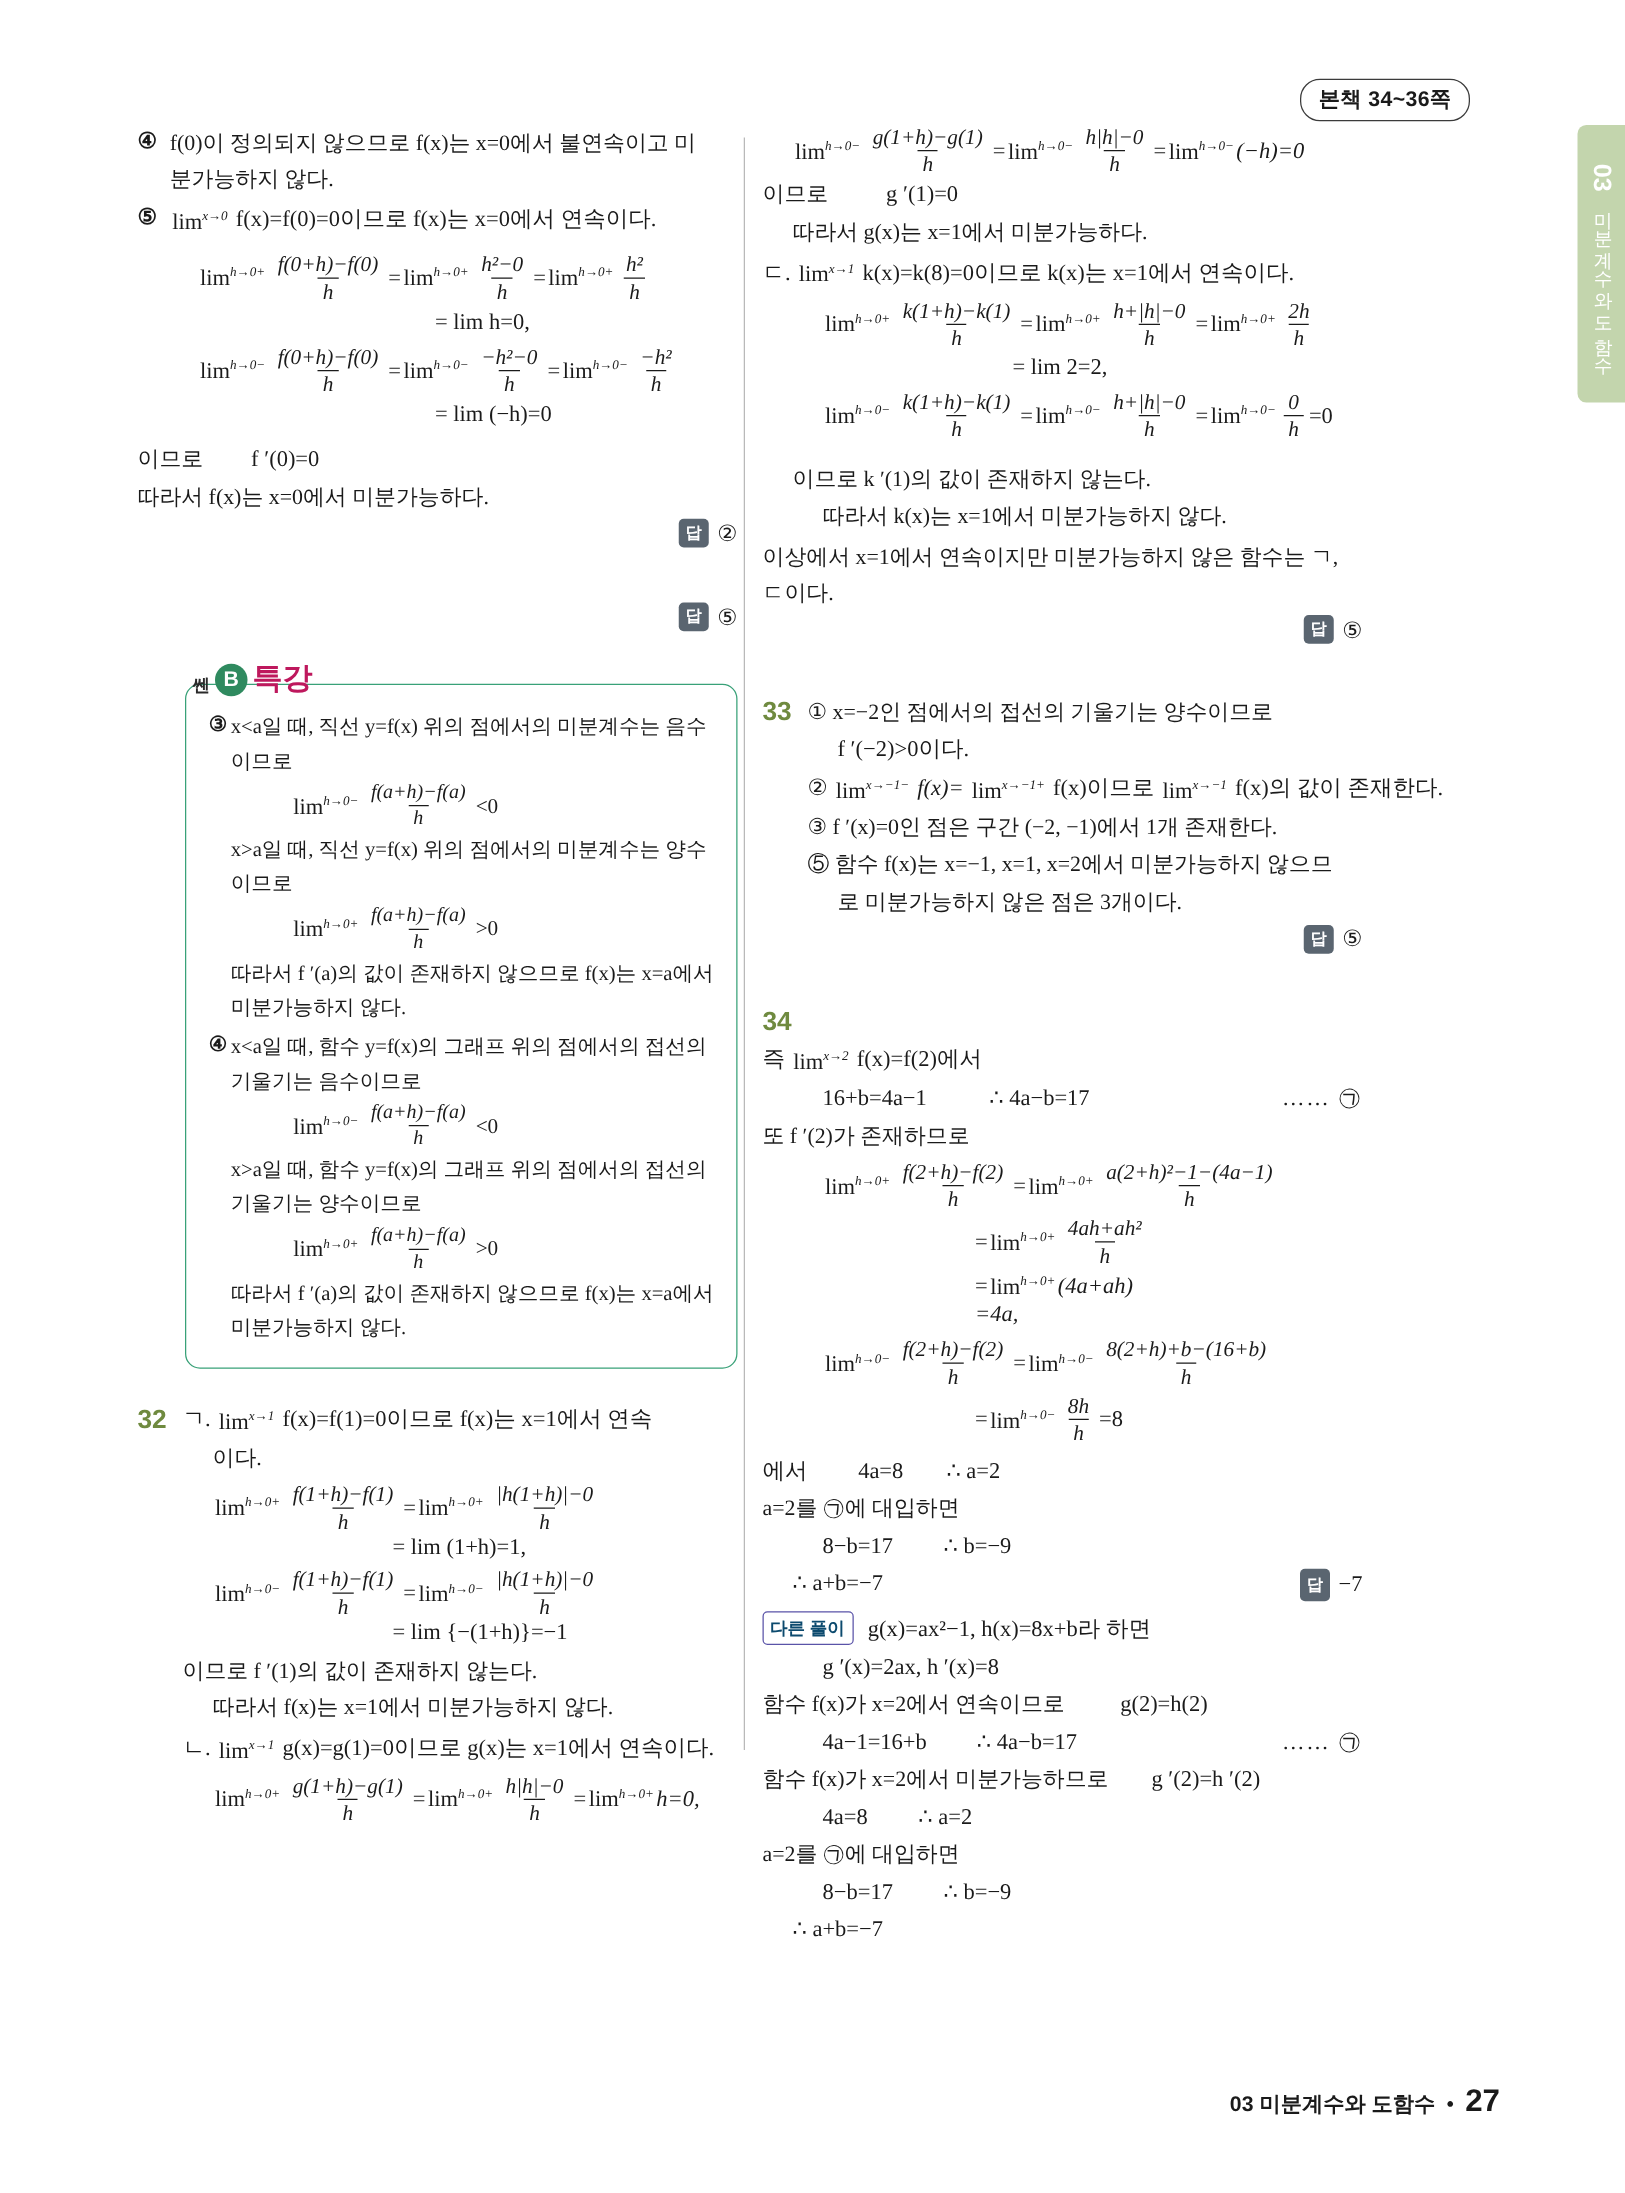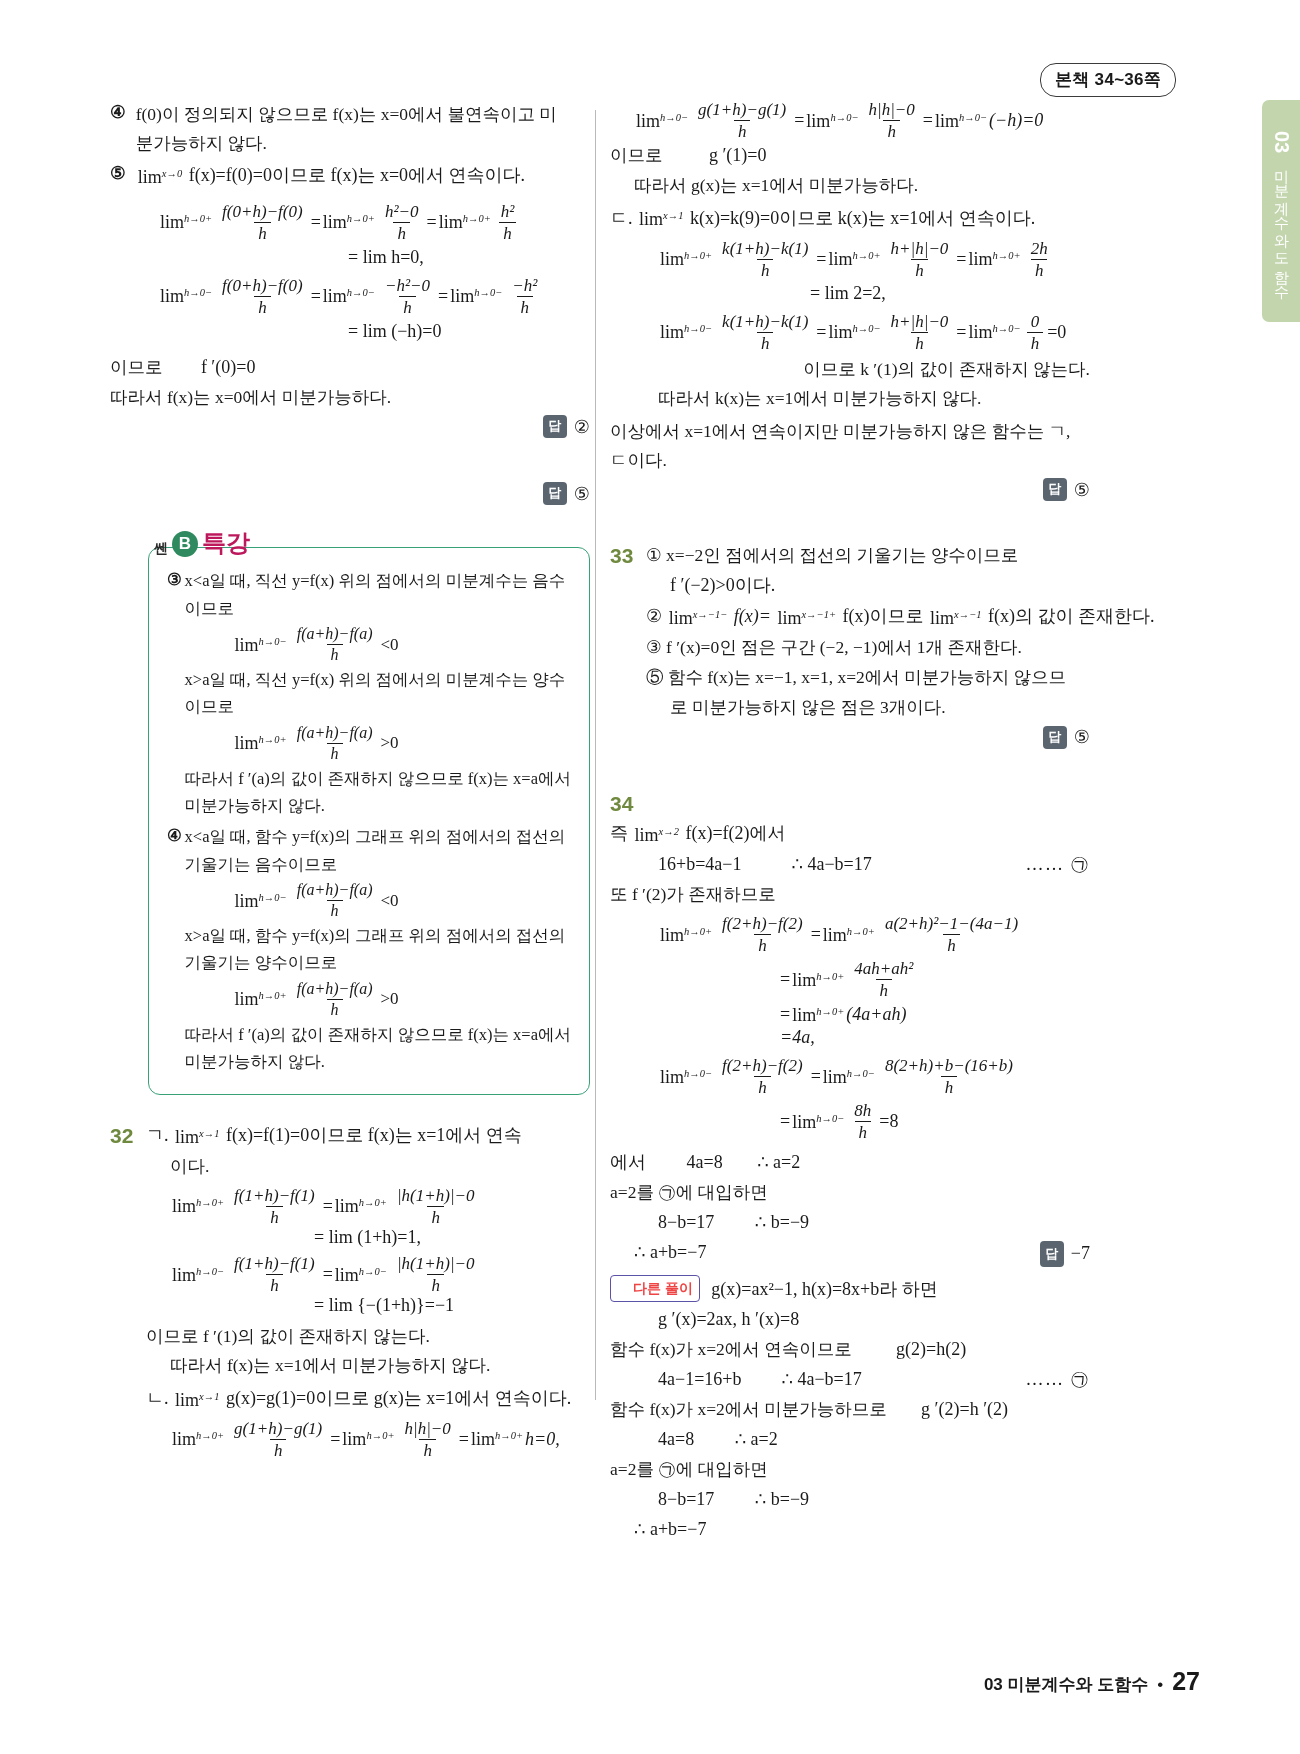--- a/index.html
+++ b/index.html
@@ -109,22 +109,22 @@
   .tk-box {
     border:1.6px solid #39a178; border-radius:12px;
     padding:20px 18px 18px 18px; background:#fff;
   }
   .tk-box .ln { font-size:16.5px; line-height:1.6; }
   .tk-box .mth { font-size:17px; }
   .tk-box .frac-n, .tk-box .frac-d { font-size:16px; }
 
   
   .alt-chip {
-    display:inline-block; border:1.4px solid #5a53a8; color:#ef4444;
-    border-radius:4px; padding:1px 6px 2px 22px; font-size:14px; font-weight:bold;
+    display:inline-block; border:1.4px solid #5a53a8; color:#0c4a6e;
+    border-radius:4px; padding:1px 6px 2px 5px; font-size:14px; font-weight:bold;
     font-family:"Liberation Sans","DejaVu Sans",sans-serif; margin-right:7px;
     vertical-align:2px;
   }
 
   
   .footer {
     position:absolute; bottom:58px; right:100px;
     display:flex; align-items:baseline; gap:9px;
     font-family:"Liberation Sans","DejaVu Sans",sans-serif;
   }
@@ -475,21 +475,21 @@
       <span style="padding-left:42px;" class="mth">g ′(1)=0</span>
     </div>
     <div class="ln ind1">따라서 g(x)는 x=1에서 미분가능하다.</div>
 
     <div class="ln mth" style="margin-top:4px;">
       <span>ㄷ.</span>
       <span class="lim">
           <span class="lim-op">lim</span>
           <span class="lim-sub">x→1</span>
         </span>
-      <span>k(x)=k(9)=0이므로 k(x)는 x=1에서 연속이다.</span>
+      <span>k(x)=k(8)=0이므로 k(x)는 x=1에서 연속이다.</span>
     </div>
 
     <div class="eqline mth ind2" style="margin-top:6px;">
       <span class="lim">
           <span class="lim-op">lim</span>
           <span class="lim-sub">h→0+</span>
         </span>
       <span class="frac">
           <span class="frac-n it">k(1+h)−k(1)</span>
           <span class="frac-d it">h</span>
@@ -540,21 +540,21 @@
           <span class="lim-op">lim</span>
           <span class="lim-sub">h→0−</span>
         </span>
       <span class="frac">
           <span class="frac-n it">0</span>
           <span class="frac-d it">h</span>
         </span>
       <span>=0</span>
     </div>
 
-    <div class="ln ind1" style="margin-top:2px;text-align:right;">이므로 k ′(1)의 값이 존재하지 않는다.</div>
+    <div class="ln ind1" style="margin-top:16px;">이므로 k ′(1)의 값이 존재하지 않는다.</div>
     <div class="ln ind2">따라서 k(x)는 x=1에서 미분가능하지 않다.</div>
     <div class="ln" style="margin-top:4px;">이상에서 x=1에서 연속이지만 미분가능하지 않은 함수는 ㄱ,</div>
     <div class="ln">ㄷ이다.</div>
 
     <div class="ans-row">
       <span class="ans-chip">답</span>
       <span class="ans-val">⑤</span>
     </div>
 
     <div class="gap-xl"></div>

